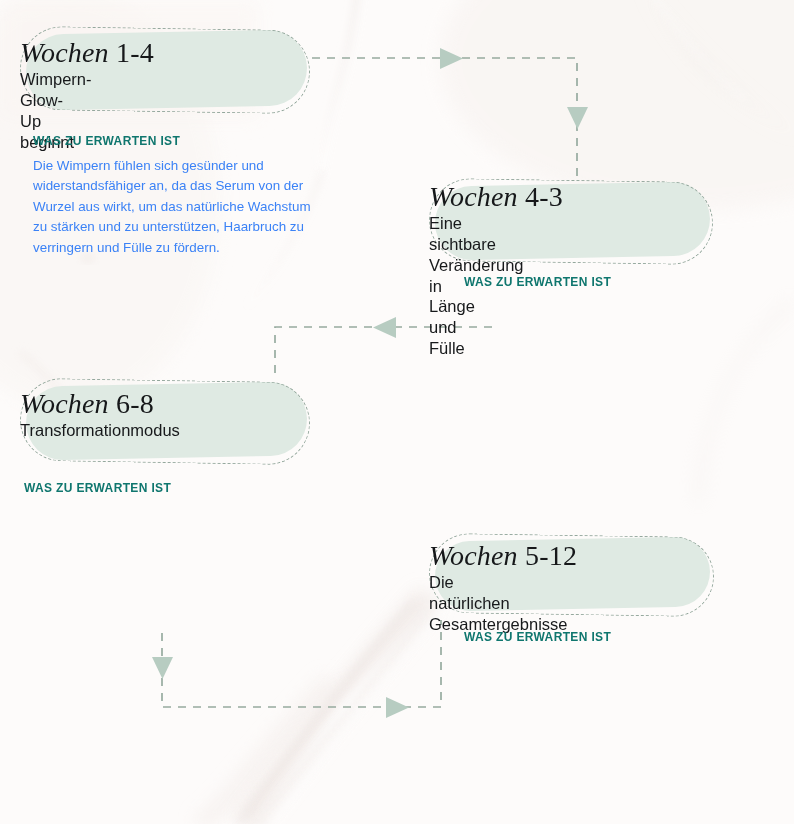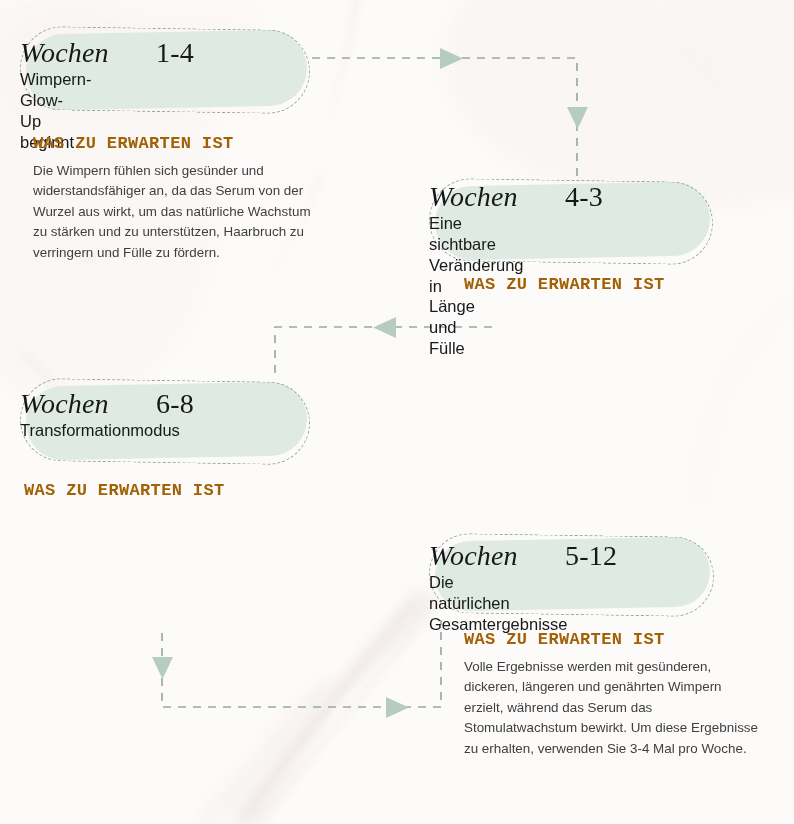--- a/index.html
+++ b/index.html
@@ -75,45 +75,44 @@
     line-height: 1.08;
     letter-spacing: 0.2px;
     white-space: nowrap;
   }
   .pill-heading .hw {
     font-style: italic;
     margin-top: 43px;
   }
   .pill-heading .hn {
     font-style: normal;
-    margin-left: 40px;
   }
   .pill-sub {
     font-family: "Liberation Sans", sans-serif;
     font-size: 16.5px;
     line-height: 1.26;
     color: #17191b;
     margin-top: 1px;
   }
 
   
   .body-block { position: absolute; }
   .body-label {
-    font-family: Liberation Mono, monospace;
+    font-family: Liberation Sans, sans-serif;
     font-weight: bold;
-    font-size: 17px;
+    font-size: 12px;
     letter-spacing: 0.35px;
-    color: #a16207;
+    color: #0f766e;
     margin-bottom: 8px;
   }
   .body-copy {
     font-family: "Liberation Sans", sans-serif;
     font-size: 13.4px;
     line-height: 1.52;
-    color: #404040;
+    color: #3b82f6;
     white-space: pre-line;
   }
 </style>
 </head>
 <body>
 
 <div id="infographic">
 
   <div class="marble-layer">
     <svg class="marble-svg" viewBox="0 0 794 824" xmlns="http://www.w3.org/2000/svg" aria-hidden="true">
@@ -258,20 +257,15 @@
         <div class="pill-heading">
           <span class="hw">Wochen</span><span>&nbsp;</span><span class="hn">5-12</span>
         </div>
         <div class="pill-sub">Die natürlichen Gesamtergebnisse</div>
       </div>
     </div>
   </div>
 
   <div class="body-block" style="left:464px; top:630px; width:330px;">
     <div class="body-label">WAS ZU ERWARTEN IST</div>
-    <div class="body-copy">Volle Ergebnisse werden mit gesünderen,
-dickeren, längeren und genährten Wimpern
-erzielt, während das Serum das
-Stomulatwachstum bewirkt. Um diese Ergebnisse
-zu erhalten, verwenden Sie 3-4 Mal pro Woche.</div>
   </div>
 
 </div>
 
 </body></html>

